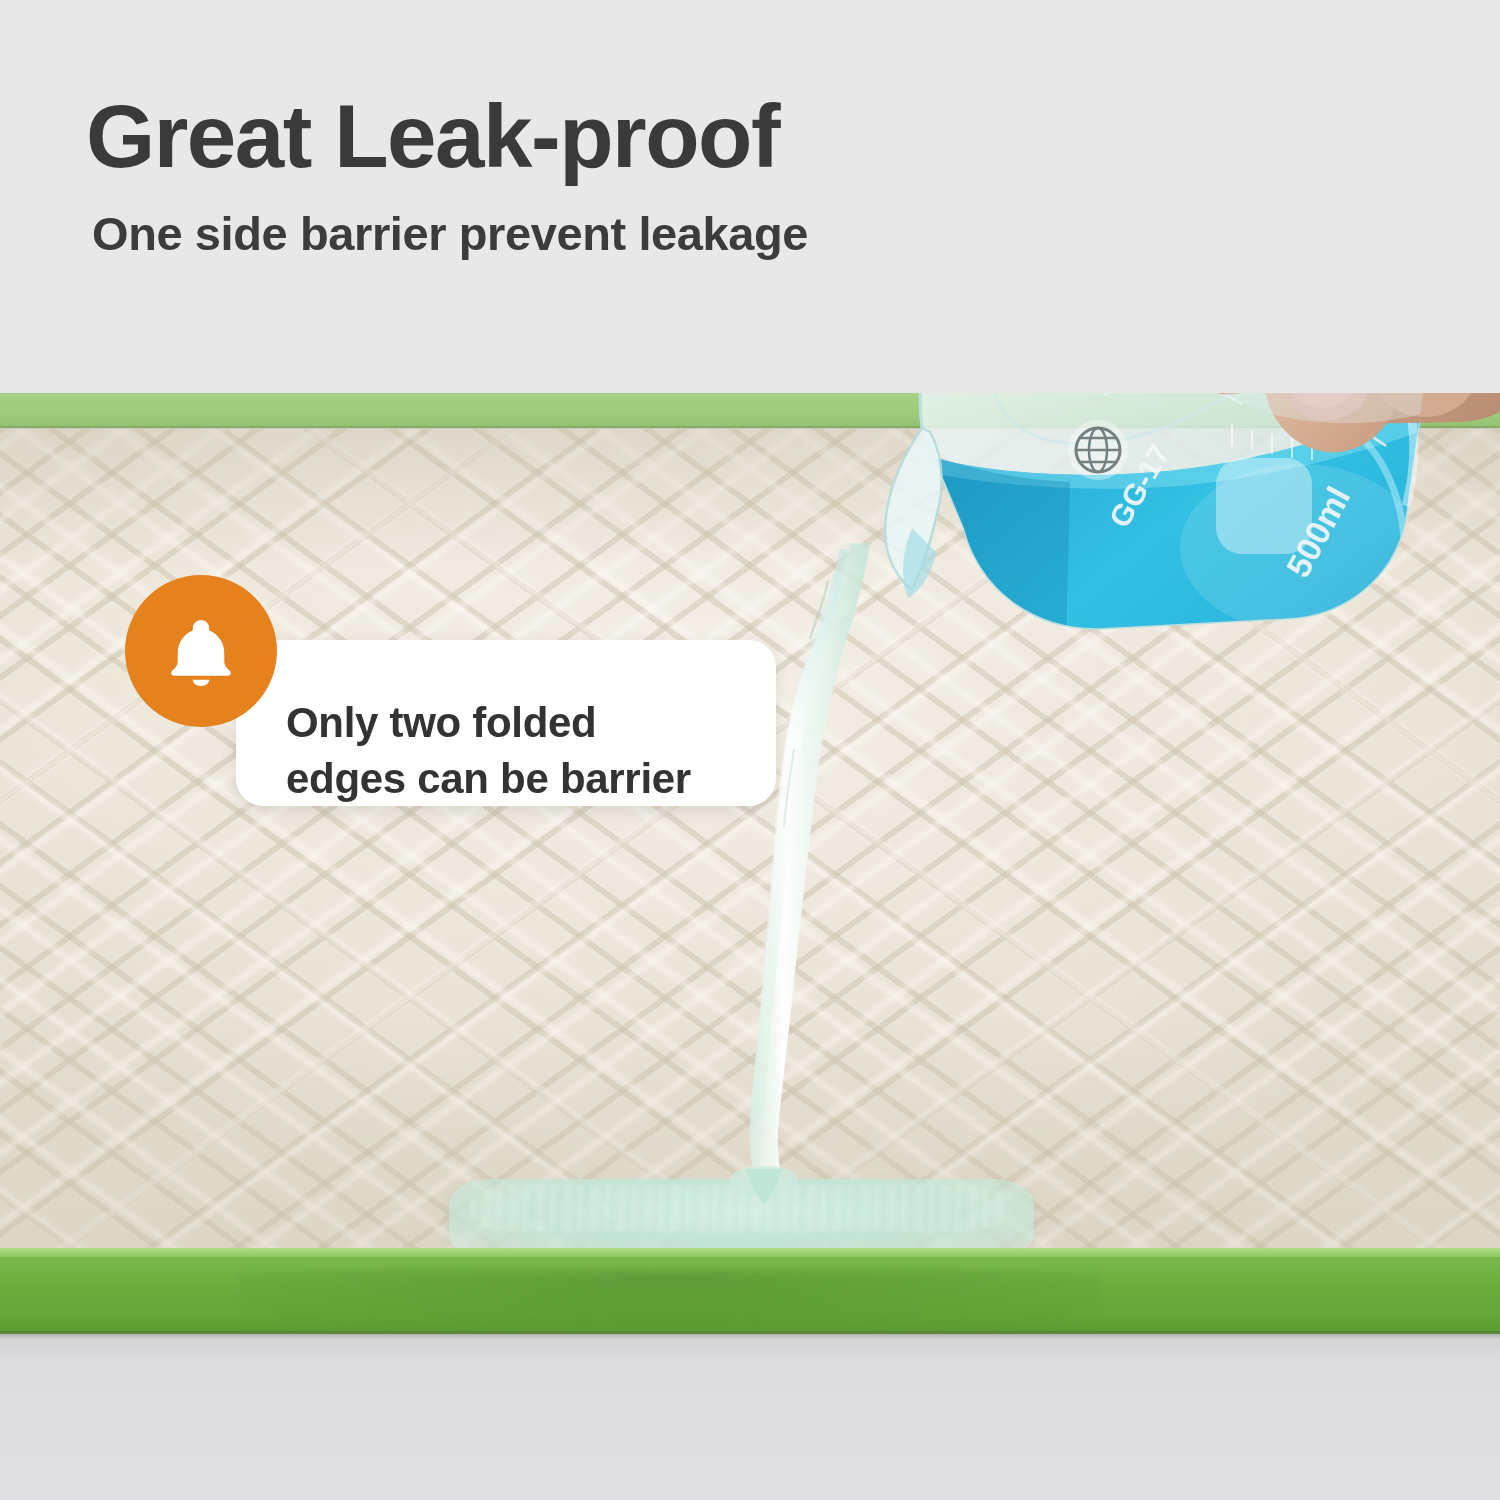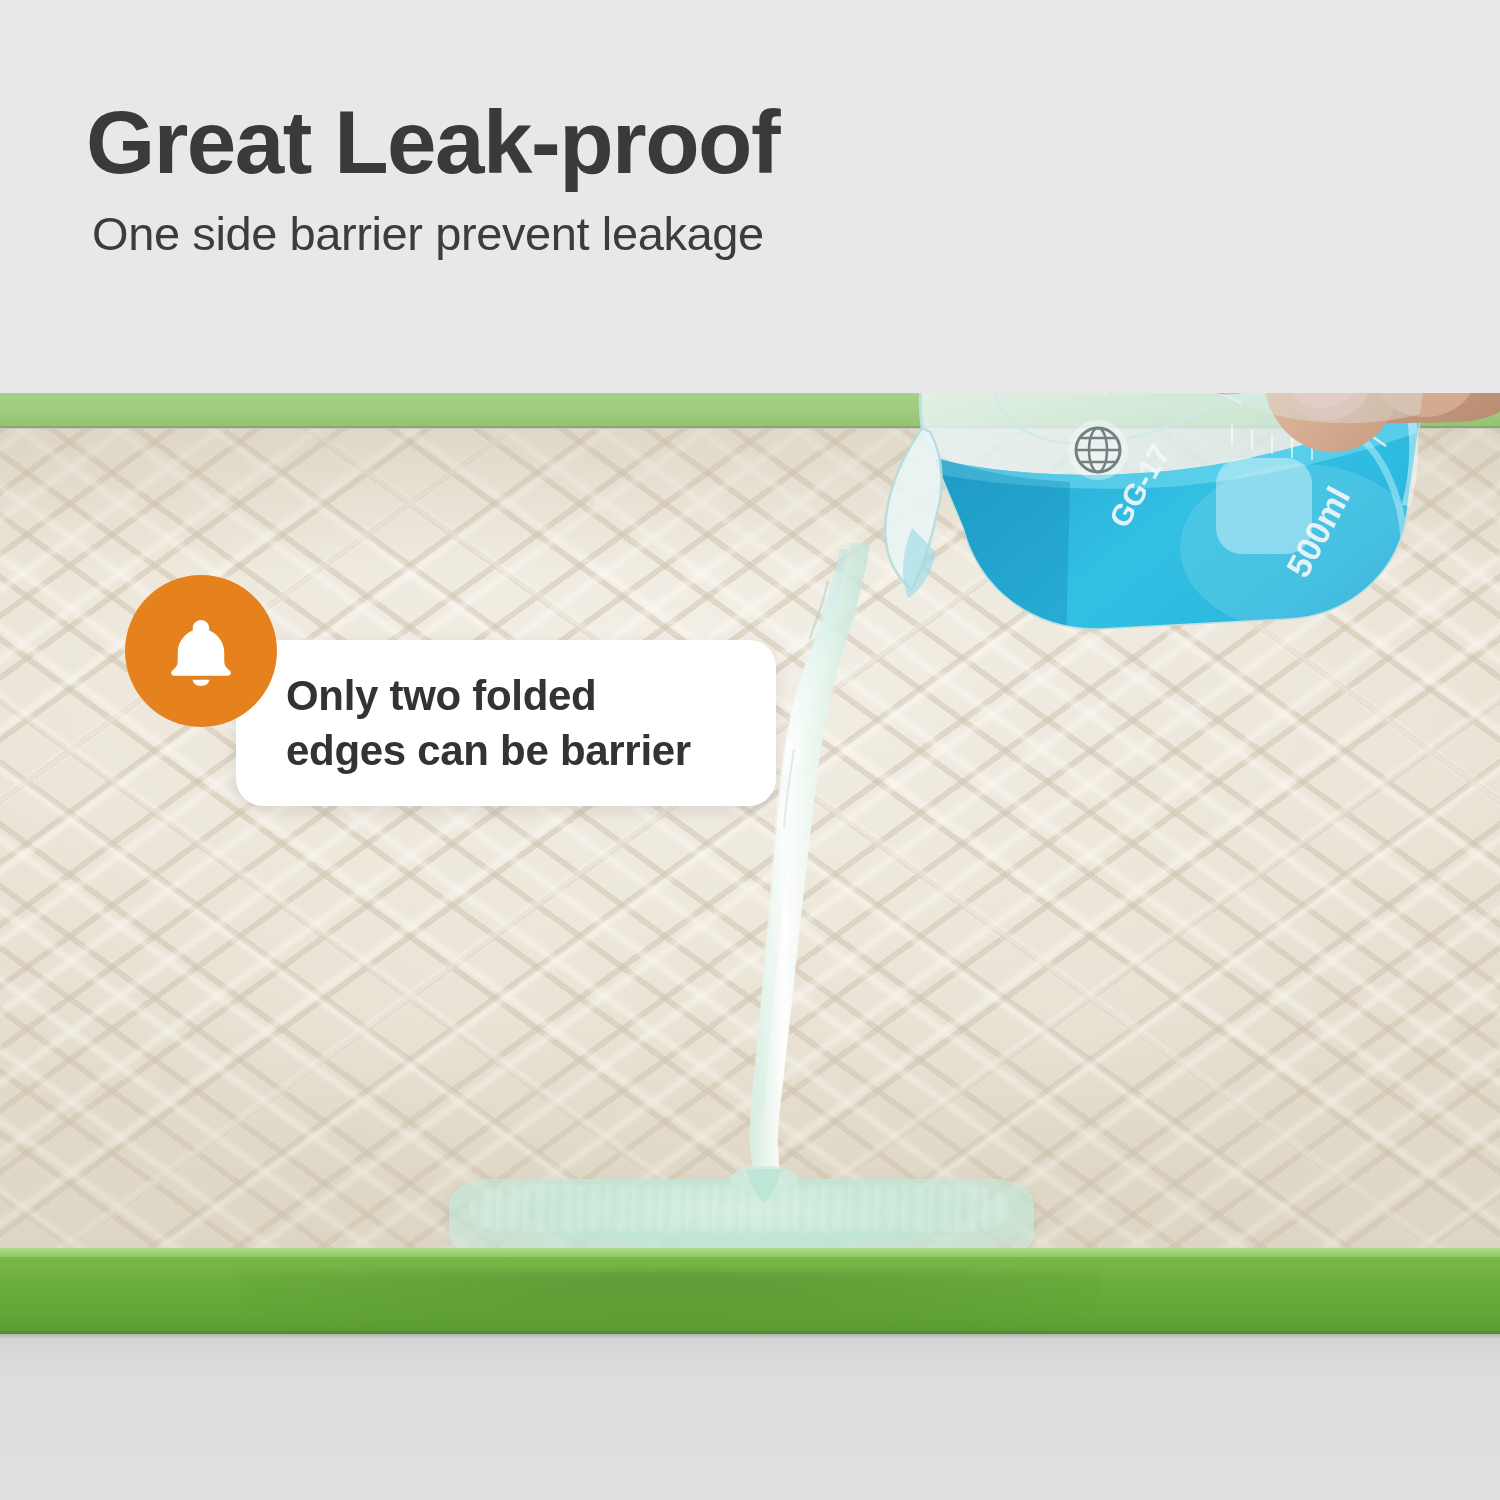--- a/index.html
+++ b/index.html
@@ -12,28 +12,28 @@
     background:#e9e9ea;
   }
 
   
   .header{
     position:absolute;left:0;top:0;width:1500px;height:393px;
     background:#e8e8e9;
     z-index:6;
   }
   .headline{
-    position:absolute;left:86px;top:98px;
+    position:absolute;left:86px;top:92px;
     font-size:89px;font-weight:bold;color:#3a3a3a;
     letter-spacing:-1.5px;line-height:1;
     white-space:nowrap;
   }
   .subhead{
     position:absolute;left:92px;top:208px;
-    font-size:47px;font-weight:normal;color:#3c3c3c;
+    font-size:47px;font-weight:bold;color:#3c3c3c;
     letter-spacing:-0.4px;line-height:1.1;
     white-space:nowrap;
   }
 
   
   .scene{
     position:absolute;left:0;top:393px;width:1500px;height:1107px;
     overflow:hidden;background:#dadadc;
   }
 
@@ -149,21 +149,21 @@
     position:absolute;left:0;top:0;width:152px;height:152px;border-radius:50%;
     background:#e5821e;
     display:flex;align-items:center;justify-content:center;
   }
   .bell-svg{width:66px;height:70px;display:block;}
   .callout-card{
     position:absolute;left:111px;top:65px;
     width:540px;height:166px;
     background:#ffffff;border-radius:27px;
     box-shadow:0 5px 16px rgba(70,70,70,.13);
-    display:flex;flex-direction:column;justify-content:center;
+    display:flex;flex-direction:column;justify-content:flex-end;
     padding-left:50px;box-sizing:border-box;
   }
   .callout-line{
     font-size:42px;font-weight:bold;color:#333333;
     line-height:1.32;letter-spacing:-0.3px;white-space:nowrap;
   }
 </style>
 </head>
 <body>
 

